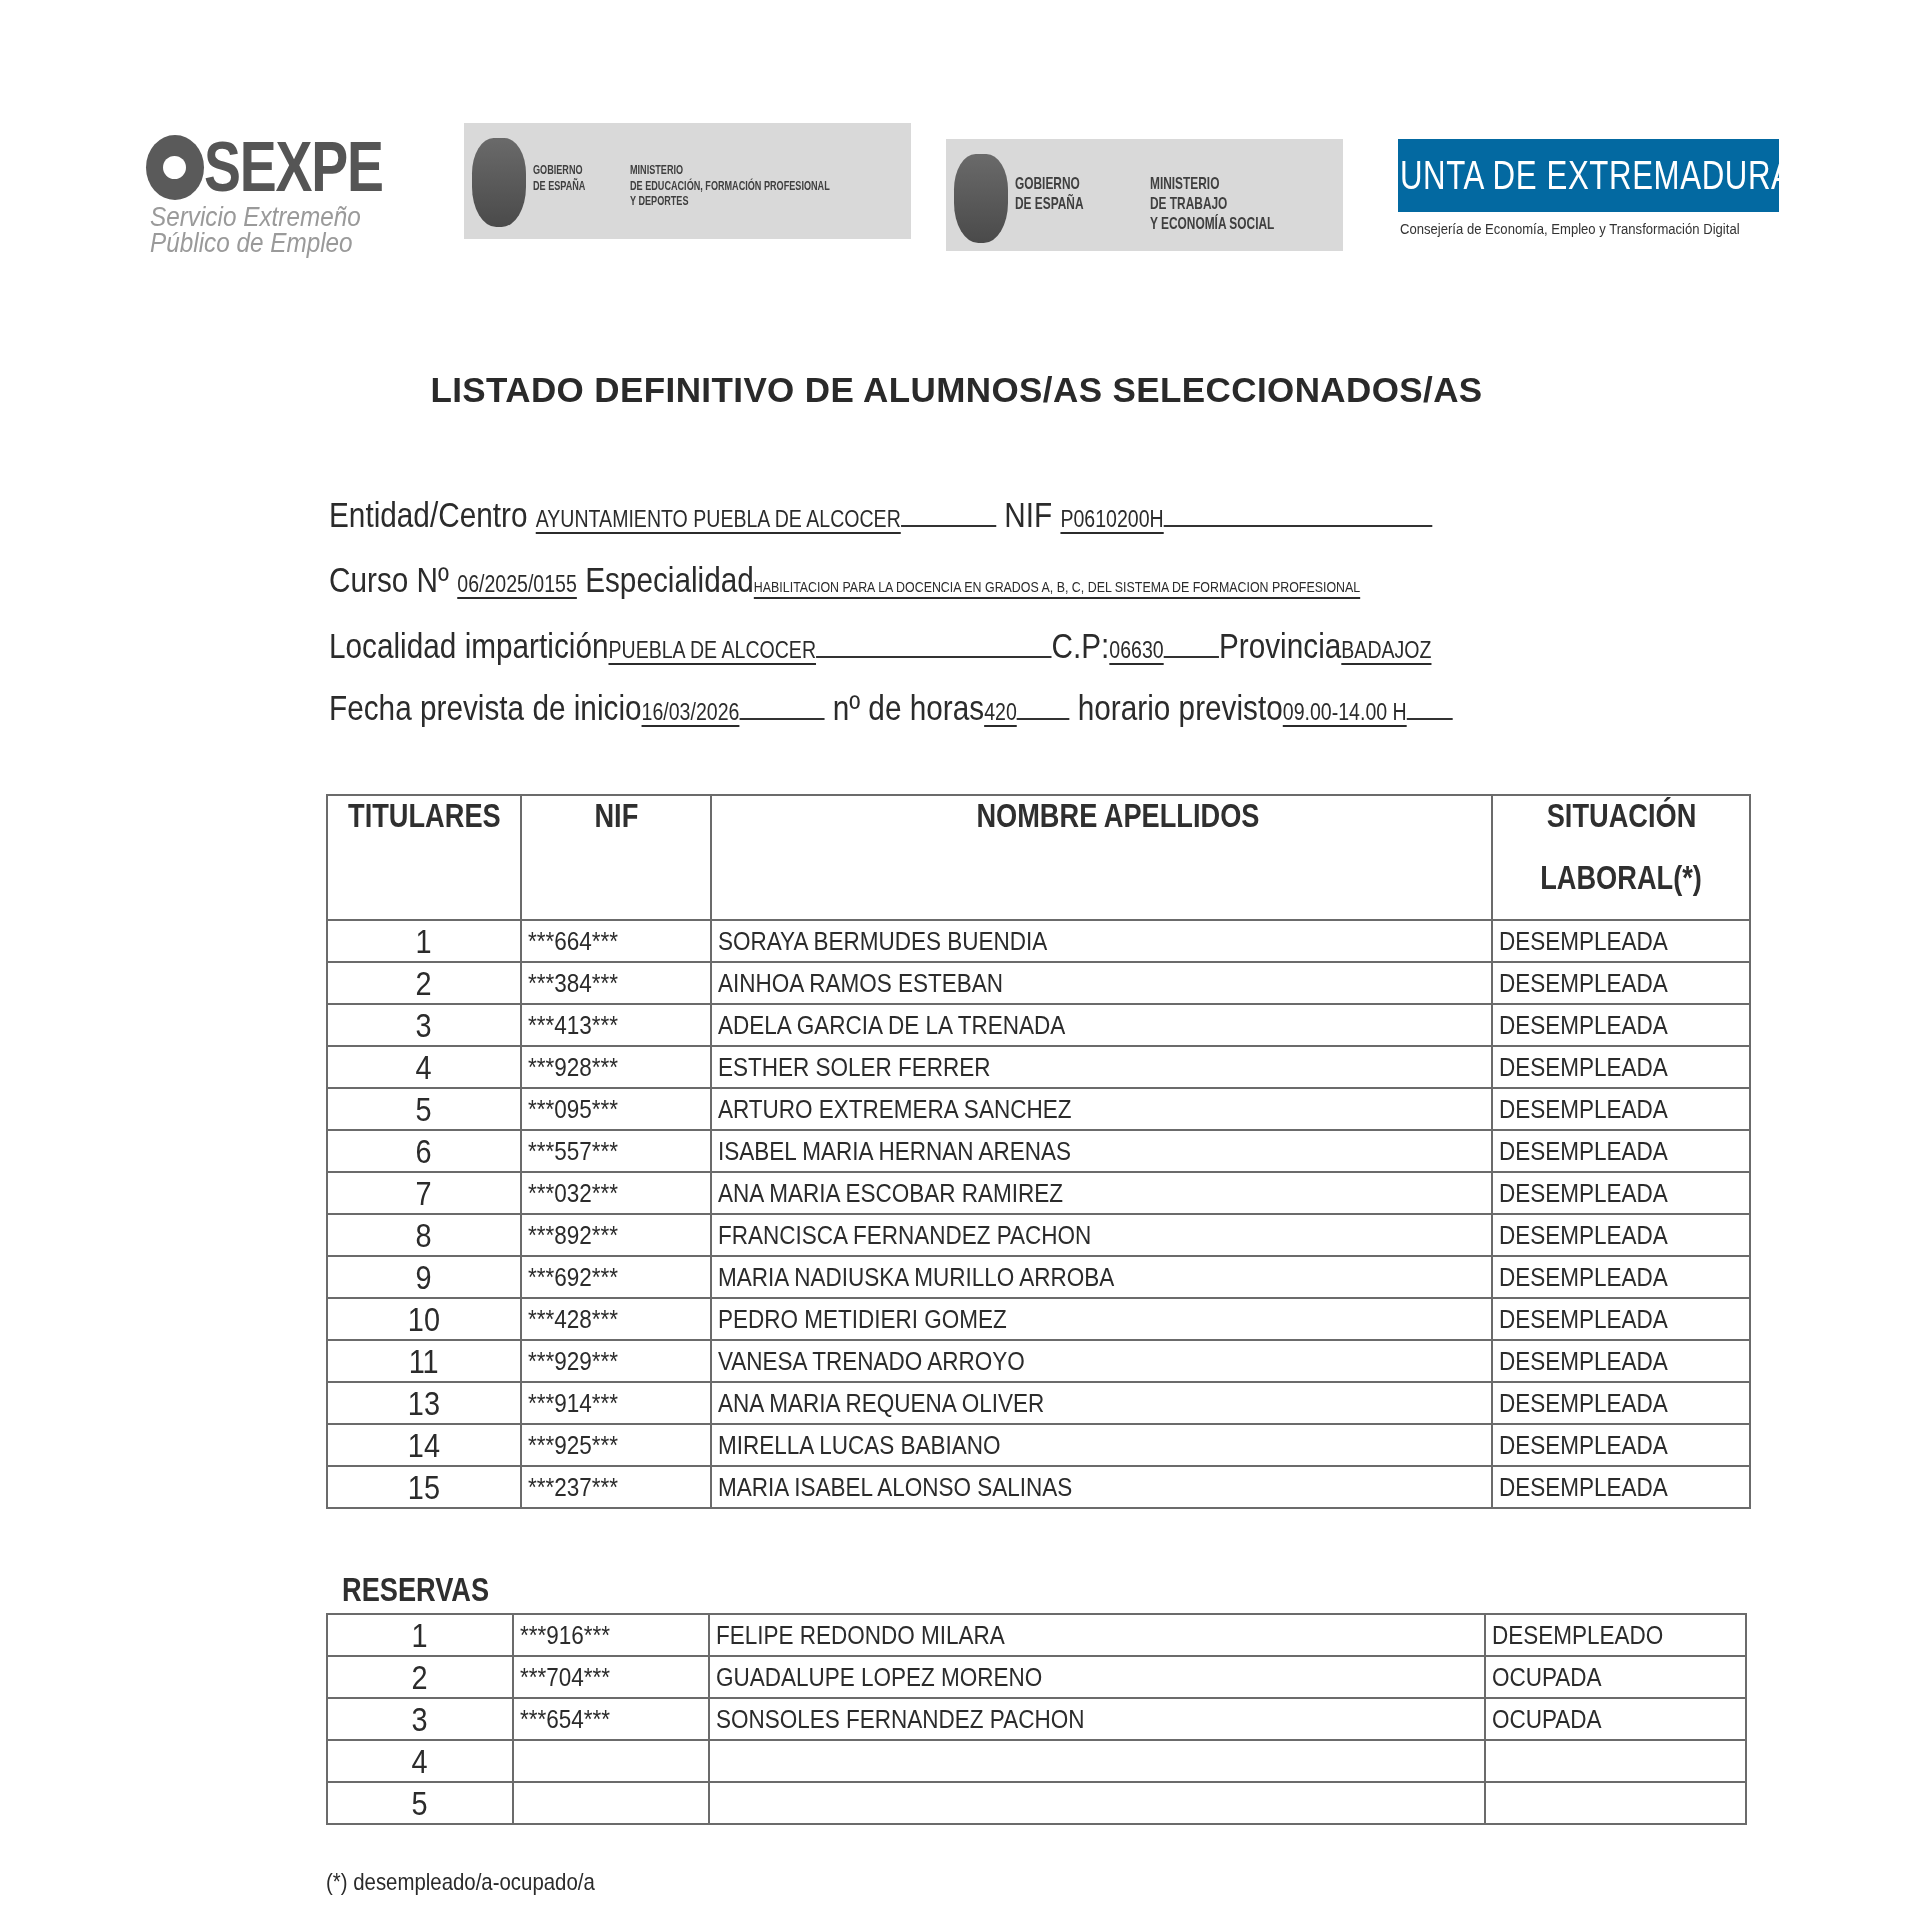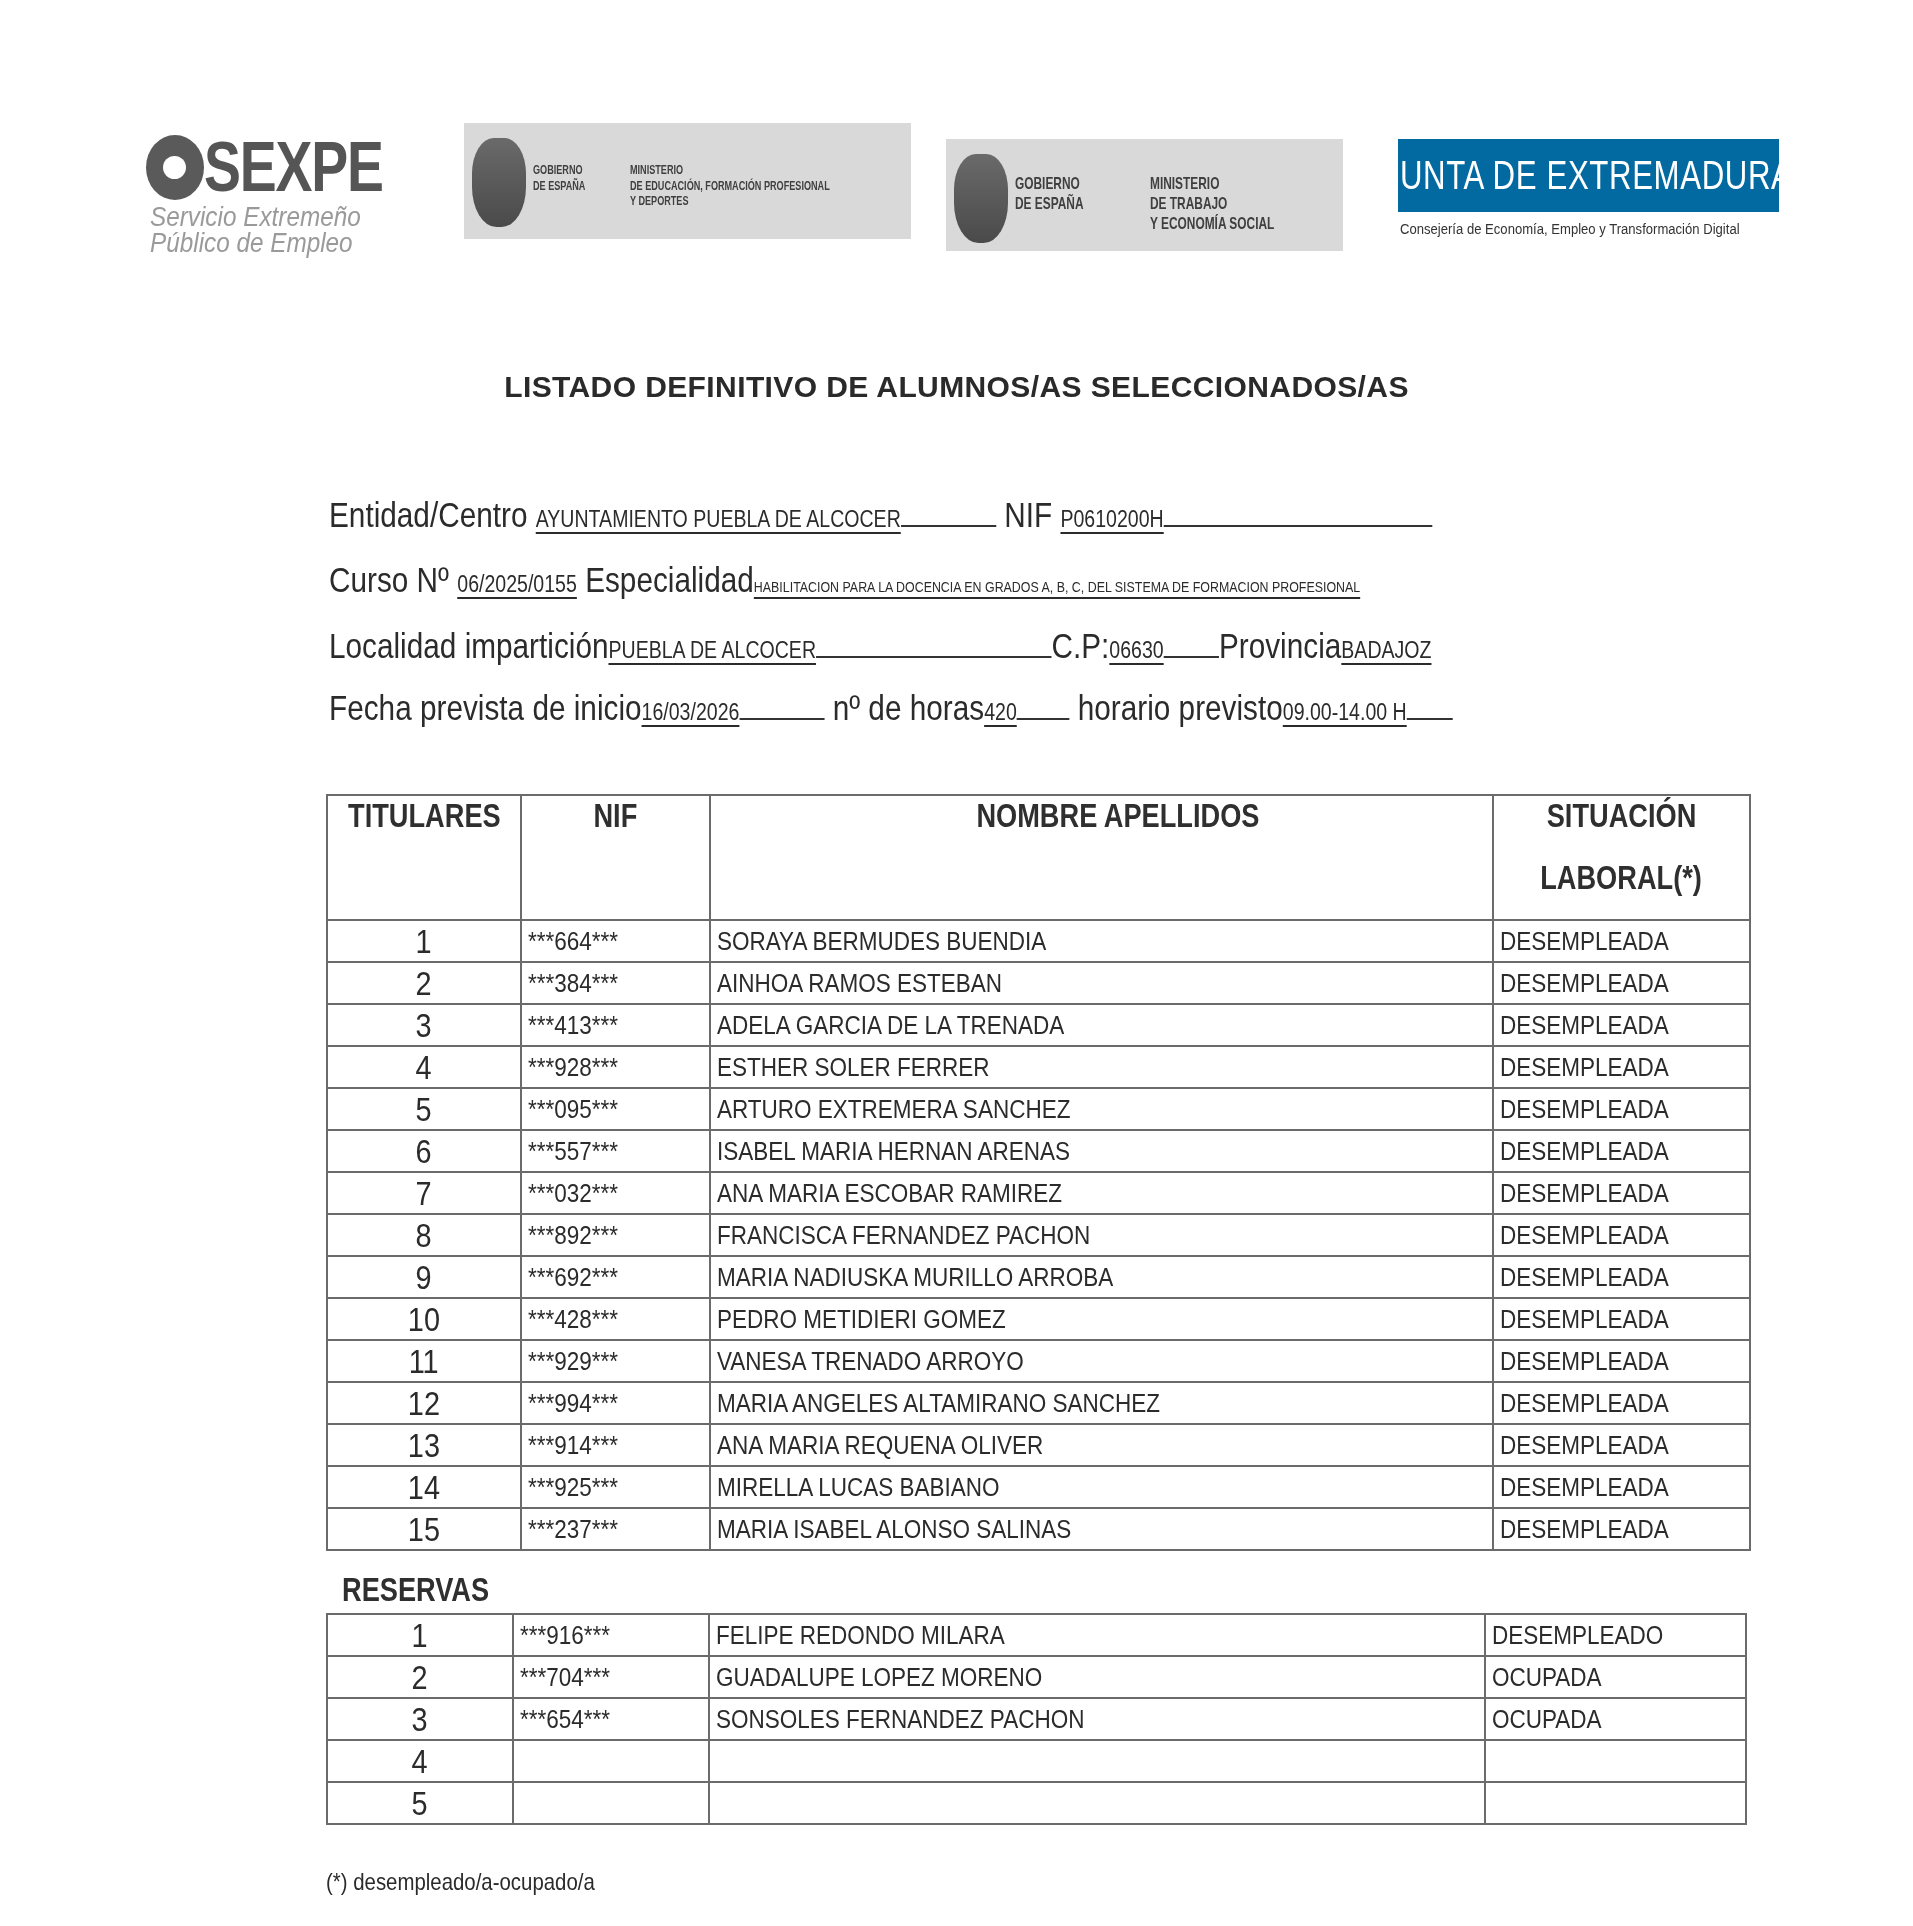--- a/index.html
+++ b/index.html
@@ -13,21 +13,21 @@
   .sexpe-sub { position:absolute; left:3.9px; font-size:27px; color:#9a9a9a; font-style:italic; line-height:1; transform:scaleX(0.9); transform-origin:left top; white-space:nowrap; }
   .gov-box { background:#d9d9d9; }
   .gov1 { left:464px; top:123px; width:447px; height:116px; }
   .gov2 { left:946px; top:139px; width:397px; height:112px; }
   .crest { position:absolute; left:7.7px; top:15.4px; width:54px; height:89px; background:linear-gradient(#6a6a6a,#4a4a4a); border-radius:40% 40% 45% 45%; }
   .gov-text { position:absolute; font-size:13px; font-weight:bold; color:#3f3f3f; line-height:1.15; white-space:nowrap; transform:scaleX(0.7); transform-origin:left top; }
   .junta { left:1398px; top:139px; width:381px; height:73px; background:#0369a1; color:#fff; font-size:40px; display:flex; align-items:center; justify-content:center; letter-spacing:0.8px; }
   .junta span { transform:scaleX(0.78); white-space:nowrap; }
   .conse { left:1400px; top:220px; width:381px; font-size:15.4px; color:#333; white-space:nowrap; transform:scaleX(0.85); transform-origin:left top; }
   
-  .title { left:0; width:1913px; top:370px; text-align:center; font-size:30px; font-weight:bold; color:#2a2a2a; letter-spacing:0.4px; }
+  .title { left:0; width:1913px; top:370px; text-align:center; font-size:35px; font-weight:bold; color:#2a2a2a; letter-spacing:0.4px; }
   
   .frow { position:absolute; left:329px; font-size:35px; white-space:nowrap; color:#2b2b2b; transform:scaleX(0.85); transform-origin:left top; line-height:1; }
   .val { font-size:23px; text-decoration:underline; text-underline-offset:5.4px; text-decoration-thickness:2.3px; }
   .val.small { font-size:14.6px; }
   .fill { display:inline-block; border-bottom:2.3px solid #333; height:2.3px; vertical-align:baseline; }
   
   table { border-collapse:collapse; position:absolute; }
   td, th { border:2.3px solid #6b6b6b; padding:0; }
   .tbl-main { left:326px; top:794px; width:1425px; }
   .tbl-res { left:326px; top:1613px; width:1421px; }
@@ -171,26 +171,20 @@
         <td class="txt c3"><span>PEDRO METIDIERI GOMEZ</span></td>
         <td class="txt c4"><span>DESEMPLEADA</span></td>
       </tr>
       <tr>
         <td class="num c1"><span>11</span></td>
         <td class="txt c2"><span>***929***</span></td>
         <td class="txt c3"><span>VANESA TRENADO ARROYO</span></td>
         <td class="txt c4"><span>DESEMPLEADA</span></td>
       </tr>
       <tr>
-        <td class="num c1"><span>12</span></td>
-        <td class="txt c2"><span>***994***</span></td>
-        <td class="txt c3"><span>MARIA ANGELES ALTAMIRANO SANCHEZ</span></td>
-        <td class="txt c4"><span>DESEMPLEADA</span></td>
-      </tr>
-      <tr>
         <td class="num c1"><span>13</span></td>
         <td class="txt c2"><span>***914***</span></td>
         <td class="txt c3"><span>ANA MARIA REQUENA OLIVER</span></td>
         <td class="txt c4"><span>DESEMPLEADA</span></td>
       </tr>
       <tr>
         <td class="num c1"><span>14</span></td>
         <td class="txt c2"><span>***925***</span></td>
         <td class="txt c3"><span>MIRELLA LUCAS BABIANO</span></td>
         <td class="txt c4"><span>DESEMPLEADA</span></td>

